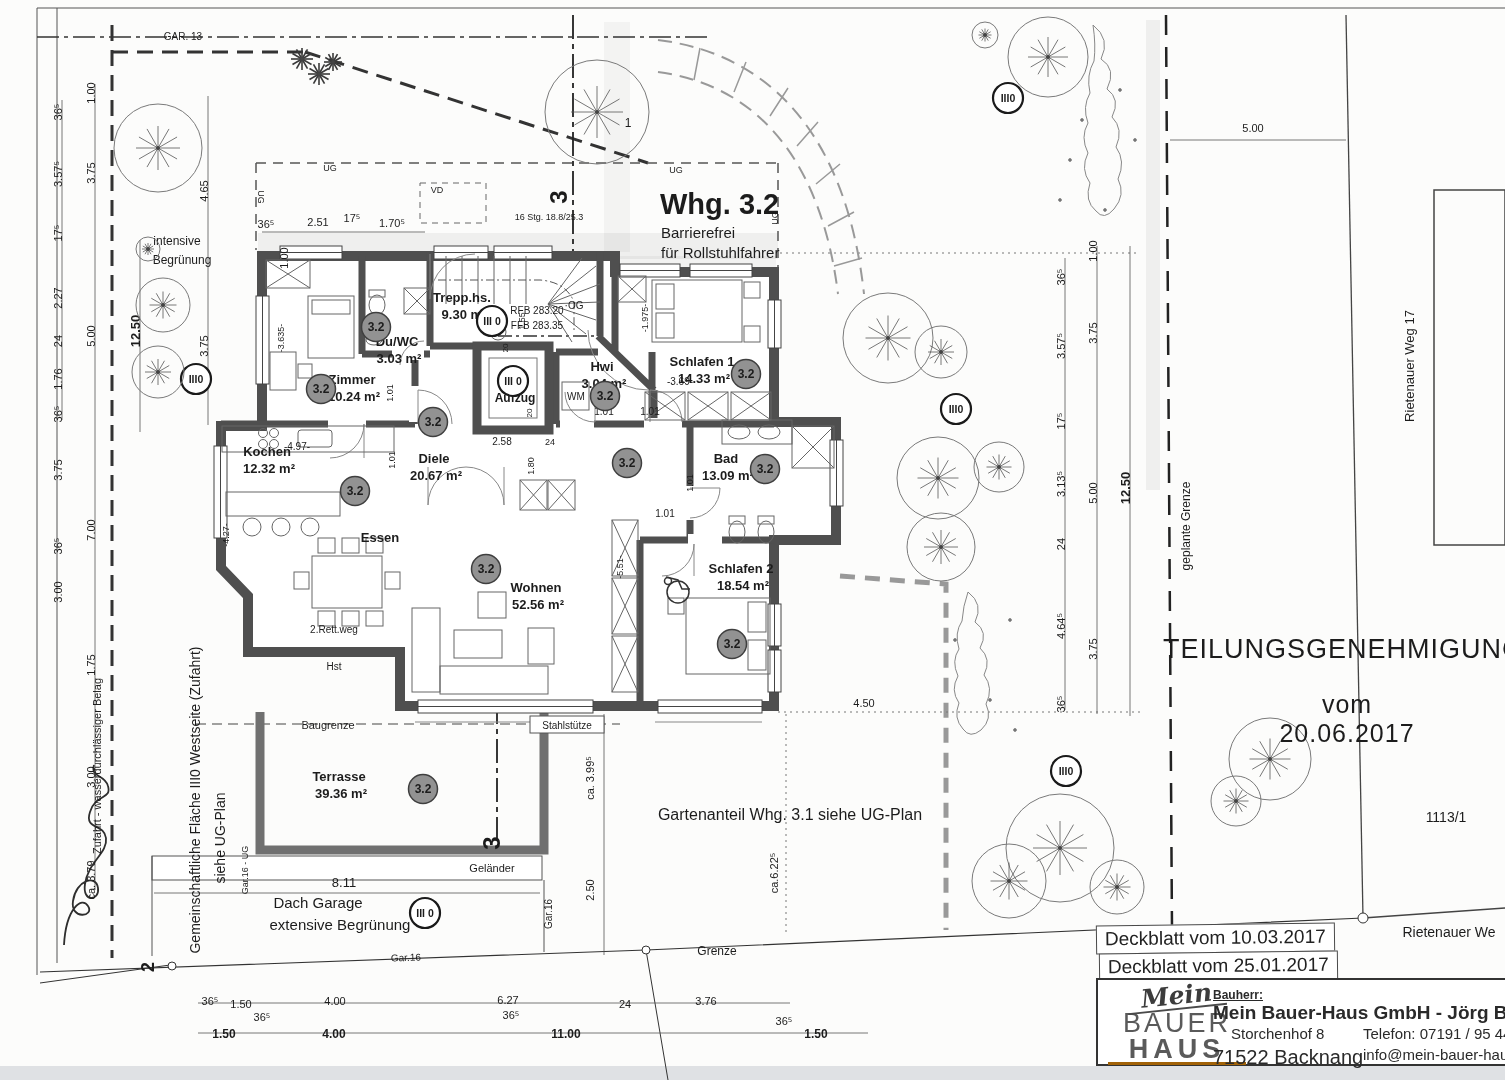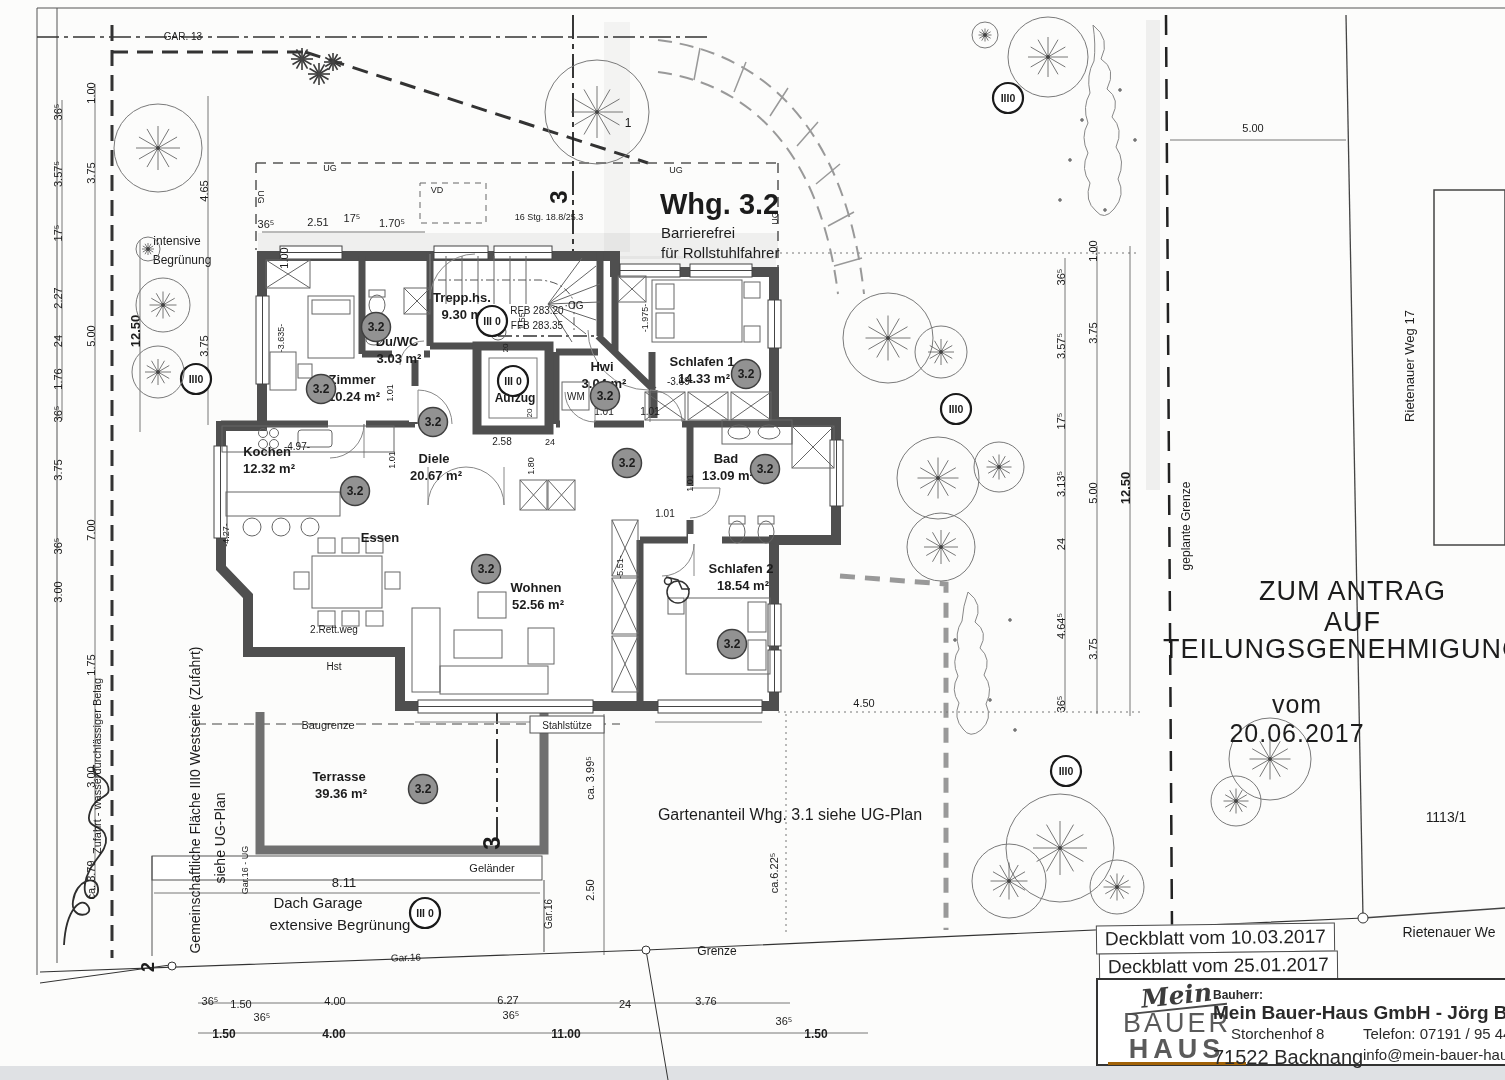--- a/index.html
+++ b/index.html
@@ -10,21 +10,21 @@
   .stamp{background:#fff;border:1.5px solid #4a4a4a;font-size:19px;color:#222;
          padding:2px 8px 3px 8px;transform:rotate(-0.7deg);white-space:nowrap;}
   #title-block{background:#fff;border:2px solid #333;}
   #logo{position:absolute;left:10px;top:4px;width:138px;text-align:center;color:#5a5a5a;}
   #logo .script{font-family:"DejaVu Serif",serif;font-style:italic;font-weight:700;font-size:25px;
     color:#3c3c3c;transform:rotate(-6deg);display:inline-block;border-bottom:2px solid #4a4a4a;
     padding:0 14px 0 14px;line-height:24px;}
   #logo .big{font-size:27px;letter-spacing:3px;line-height:26px;}
   #logo .bold{font-weight:700;letter-spacing:5px;border-bottom:3px solid #a16207;line-height:26px;}
   .tb-txt{position:absolute;white-space:nowrap;color:#2a2a2a;}
-  .u{}
+  .u{text-decoration:underline;}
 </style>
 </head>
 <body>
 
 <div id="stage">
 
 <svg id="plan-svg" width="1505" height="1080" viewBox="0 0 1505 1080">
 
   <g>
     <rect x="258" y="233" width="520" height="26" fill="#000" opacity="0.05"></rect>
@@ -784,23 +784,22 @@
         <line x1="333" y1="62" x2="324" y2="62" stroke="#3a3a3a" stroke-width="1.6"></line>
         <line x1="333" y1="62" x2="325.20577136594005" y2="57.5" stroke="#3a3a3a" stroke-width="1.6"></line>
         <line x1="333" y1="62" x2="328.5" y2="54.20577136594005" stroke="#3a3a3a" stroke-width="1.6"></line>
         <line x1="333" y1="62" x2="333" y2="53" stroke="#3a3a3a" stroke-width="1.6"></line>
         <line x1="333" y1="62" x2="337.5" y2="54.20577136594005" stroke="#3a3a3a" stroke-width="1.6"></line>
         <line x1="333" y1="62" x2="340.79422863405995" y2="57.5" stroke="#3a3a3a" stroke-width="1.6"></line>
         <circle cx="333" cy="62" r="2" fill="#444"></circle>
       </g>
     </svg>
 
-<div class="ovl title-line" style="left:1235px;top:576px;width:235px;font-size:27px;">ZUM ANTRAG AUF</div>
 <div class="ovl title-line" style="left:1163px;top:634px;width:345px;font-size:27px;">TEILUNGSGENEHMIGUNG</div>
-<div class="ovl title-line" style="left:1207px;top:690px;width:180px;font-size:25px;">vom 20.06.2017</div>
+<div class="ovl title-line" style="left:1257px;top:690px;width:180px;font-size:25px;">vom 20.06.2017</div>
 
 <div class="ovl stamp" style="left:1096px;top:924px;">Deckblatt vom 10.03.2017</div>
 <div class="ovl stamp" style="left:1099px;top:952px;">Deckblatt vom 25.01.2017</div>
 
 <div id="title-block" class="ovl" style="left:1096px;top:978px;width:407px;height:84px;">
   <div id="logo">
     <div class="script">Mein</div>
     <div class="big">BAUER</div>
     <div class="big bold">HAUS</div>
   </div>

